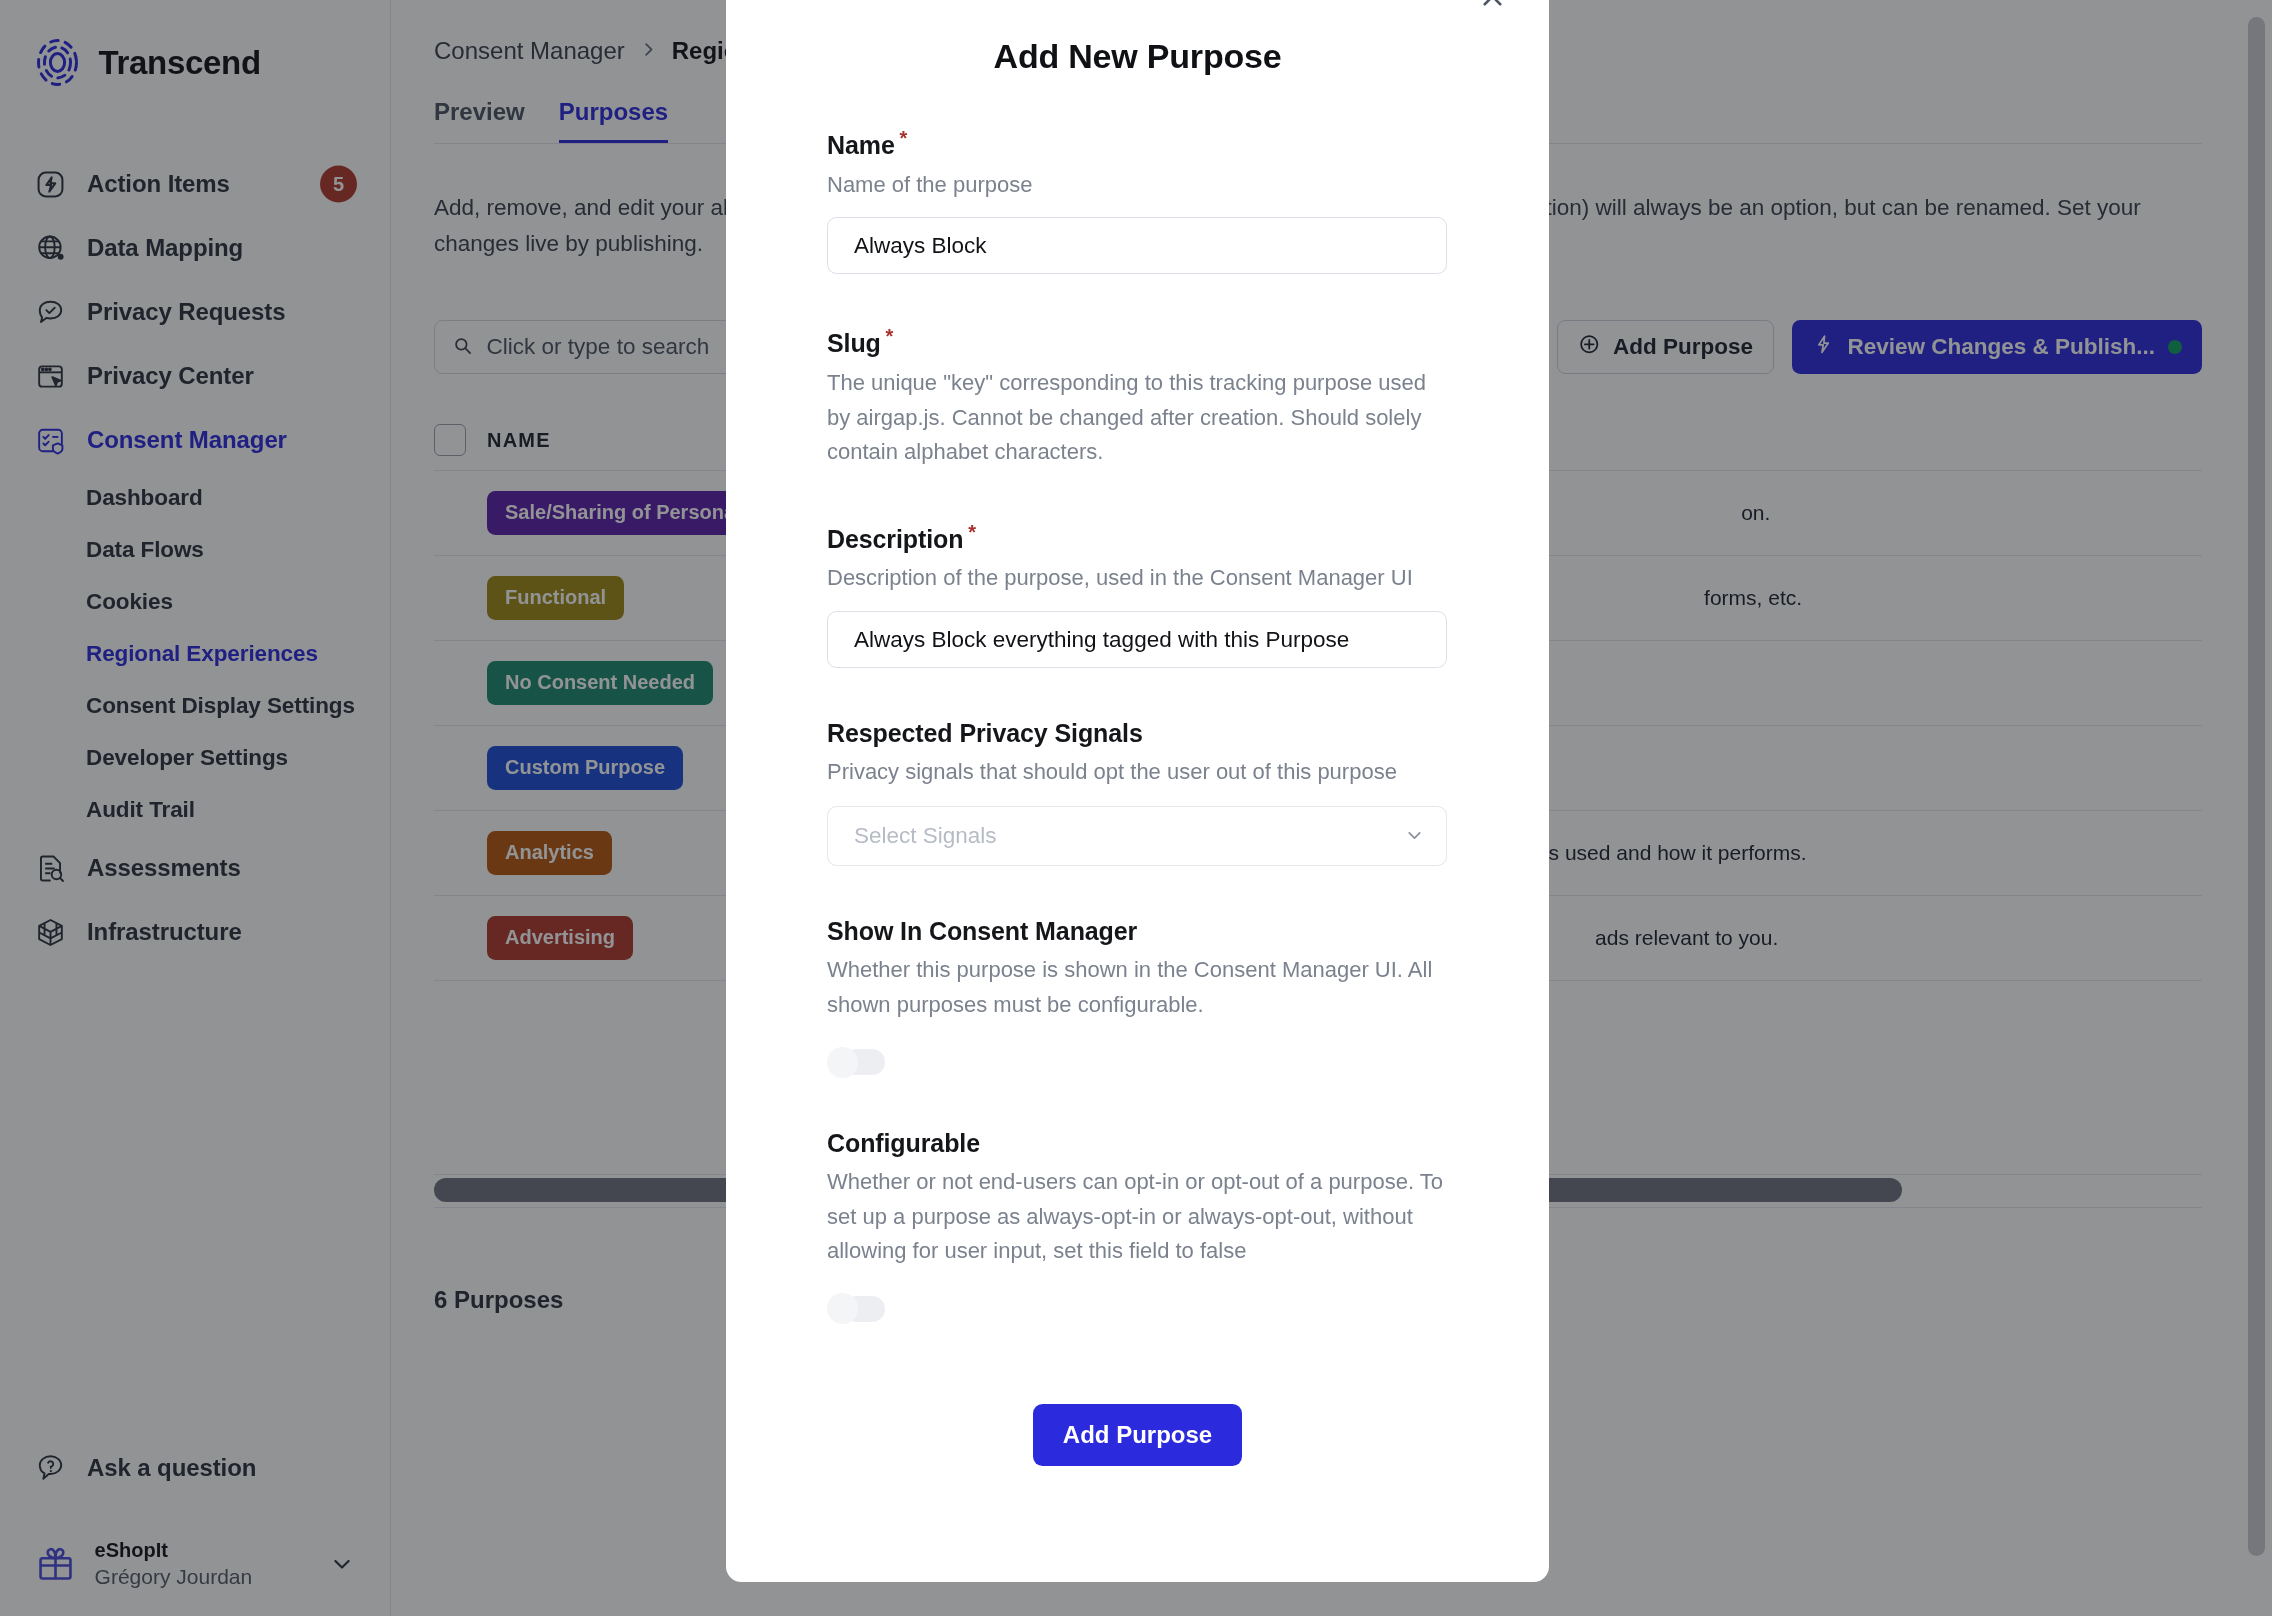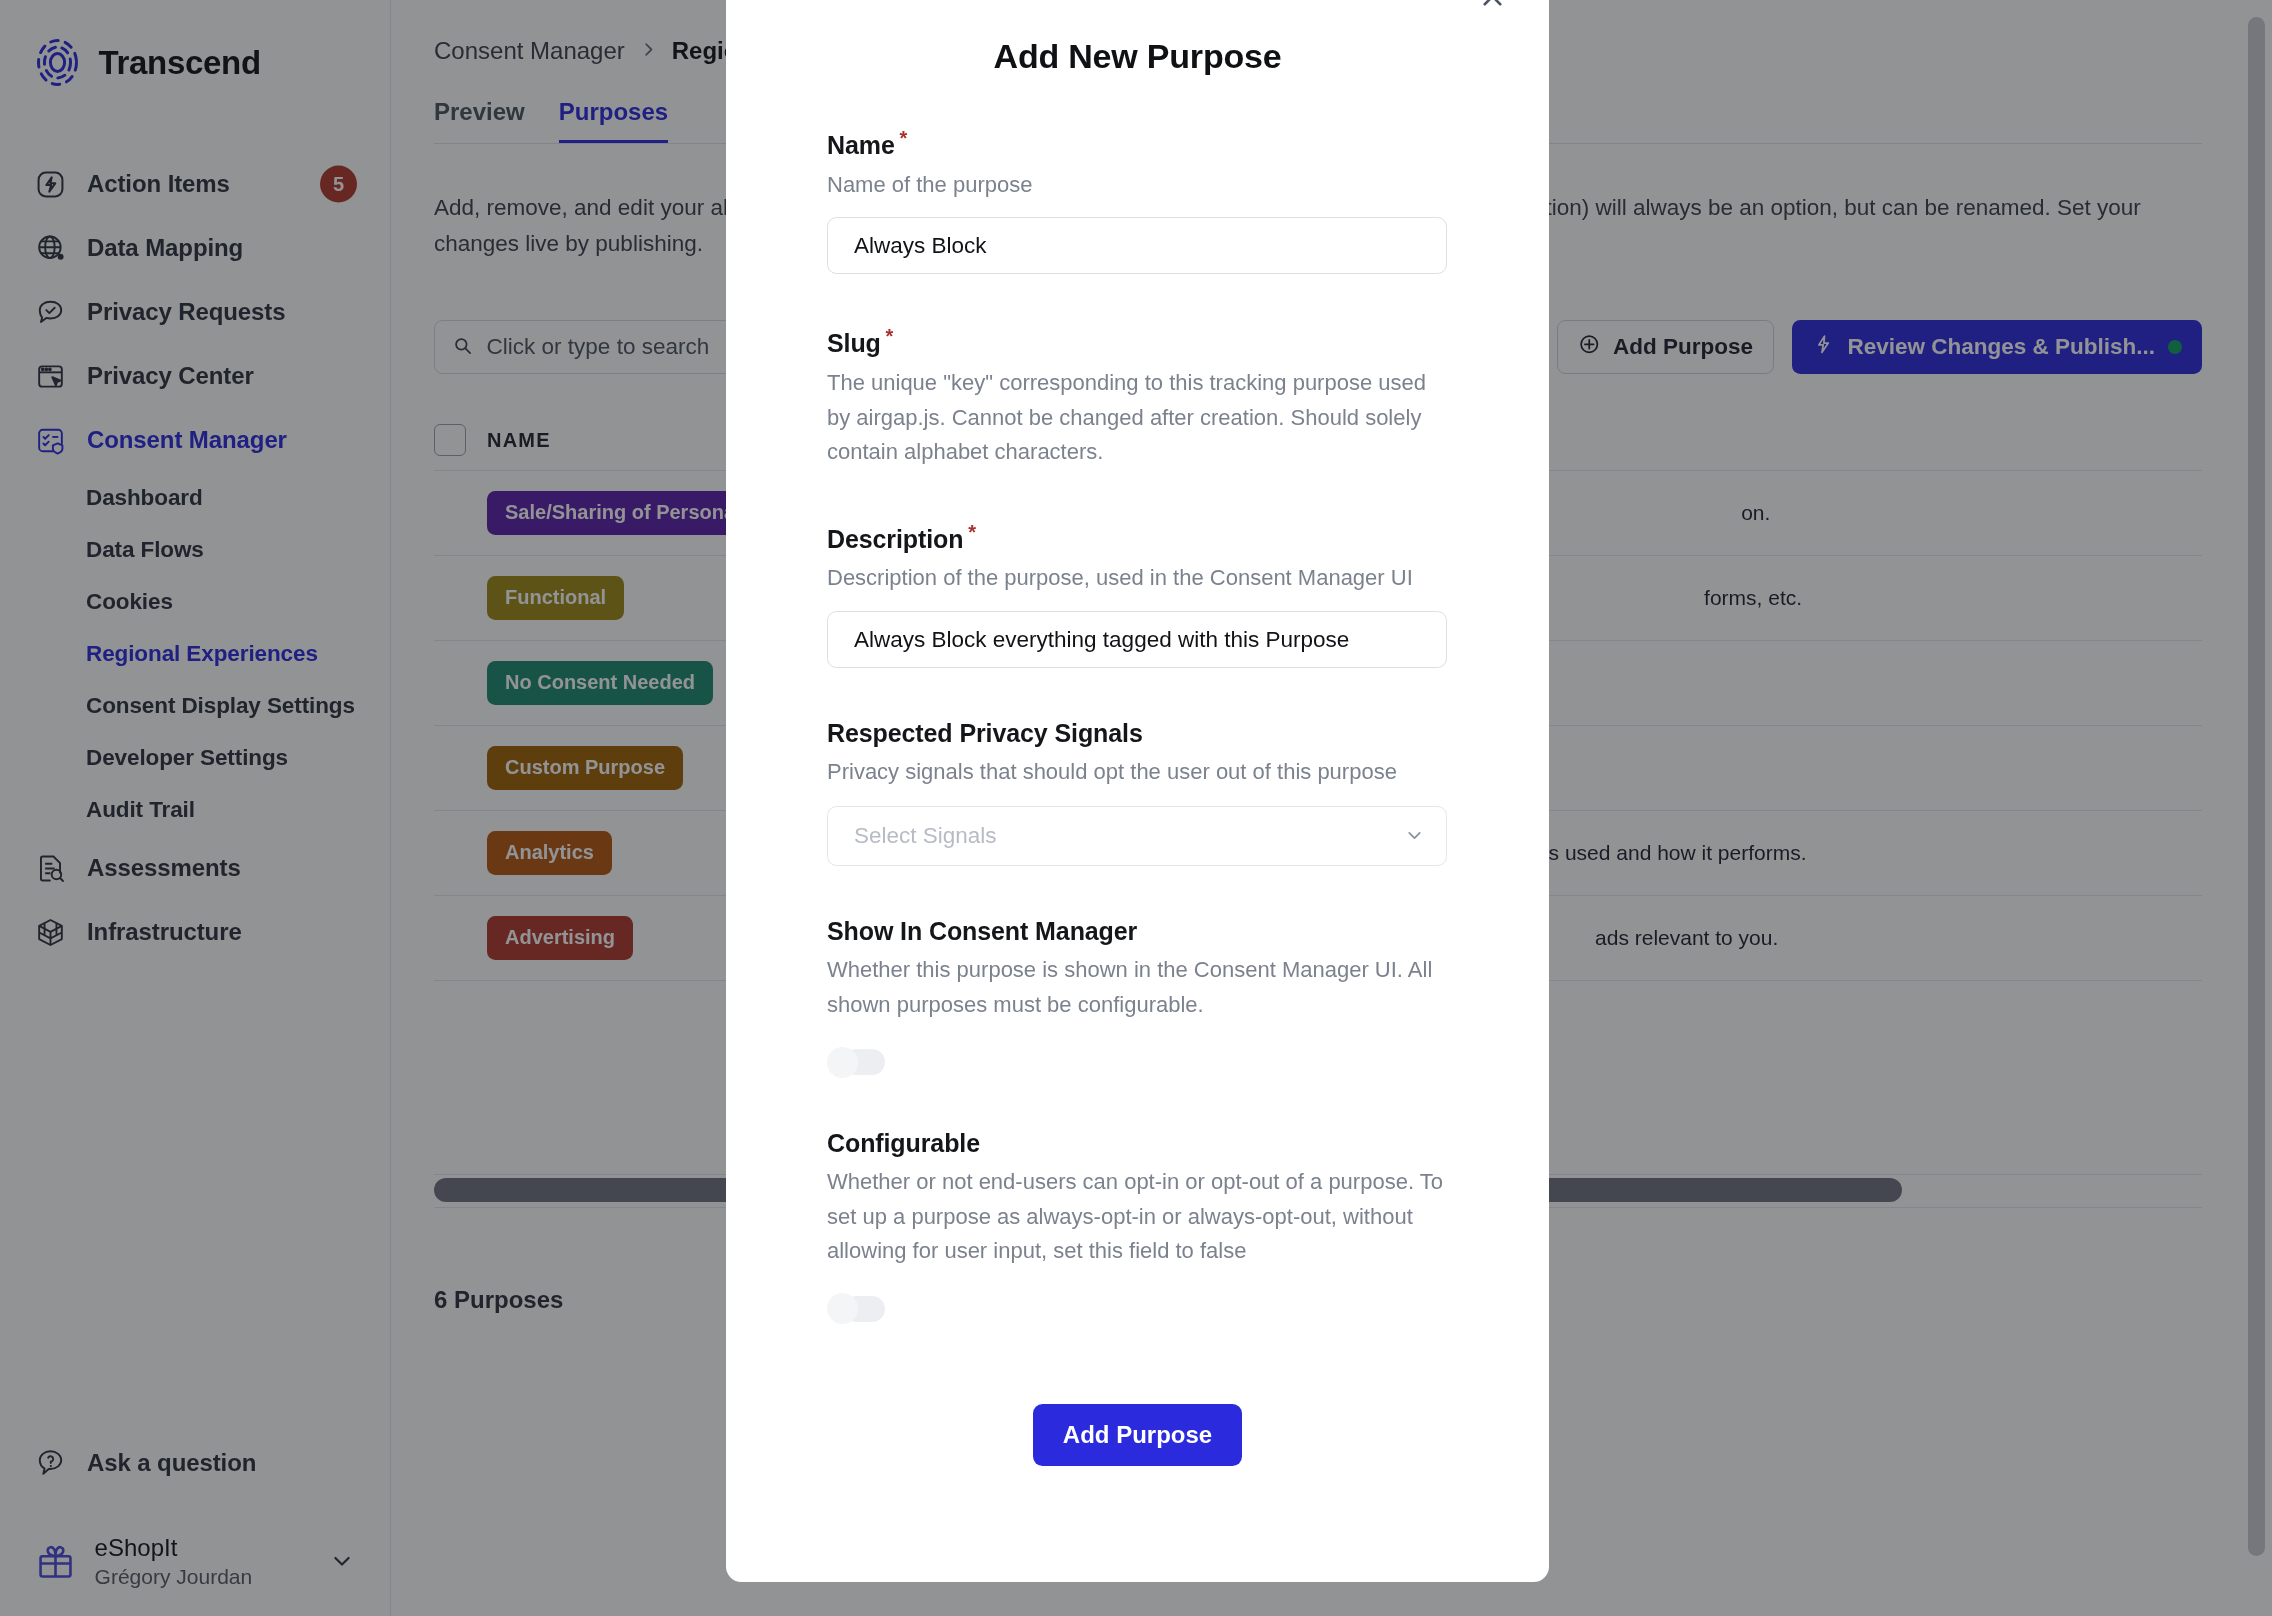--- a/index.html
+++ b/index.html
@@ -41,21 +41,21 @@
     display: flex; align-items: center; justify-content: center;
   }
 
   .sidebar-bottom { position: absolute; left: 0; right: 0; bottom: 26px; }
   .acct {
     display: flex; align-items: center; gap: 16.6px;
     padding: 15.4px 32px 0 32px; margin-top: 22.5px;
   }
   .acct-icon { width: 46px; height: 46px; flex: 0 0 46px; display: flex; align-items: center; justify-content: center; }
   .acct-text { flex: 1; }
-  .acct-org { font-size: 24px; font-weight: 400; color: #14161a; line-height: 1.25; }
+  .acct-org { font-size: 20px; font-weight: 700; color: #14161a; line-height: 1.25; }
   .acct-user { font-size: 21px; color: #555b66; line-height: 1.3; }
   .acct-chev { width: 32px; flex: 0 0 32px; display: flex; align-items: center; justify-content: center; }
 
   
   .main { flex: 1; min-width: 0; position: relative; padding: 0 0 0 0; }
   .main-inner { padding: 37px 71px 0 43px; }
 
   .crumbs { display: flex; align-items: center; gap: 14px; font-size: 24px; }
   .crumb { color: #3c434f; }
   .crumb.cur { color: #14161a; font-weight: 700; }
@@ -398,21 +398,21 @@
             <span class="spacer"></span>
             <span class="tag" style="background:#a08a15">Functional</span>
             <span class="tdesc" style="margin-left:1059px">forms, etc.</span>
           </div>
           <div class="trow">
             <span class="spacer"></span>
             <span class="tag" style="background:#1d8a6e">No Consent Needed</span>
           </div>
           <div class="trow">
             <span class="spacer"></span>
-            <span class="tag" style="background:#a16207">Custom Purpose</span>
+            <span class="tag" style="background:#1d4ed8">Custom Purpose</span>
           </div>
           <div class="trow">
             <span class="spacer"></span>
             <span class="tag" style="background:#b55a12">Analytics</span>
             <span class="tdesc" style="margin-left:911px">is used and how it performs.</span>
           </div>
           <div class="trow">
             <span class="spacer"></span>
             <span class="tag" style="background:#b03a2e">Advertising</span>
             <span class="tdesc" style="margin-left:941px">ads relevant to you.</span>

